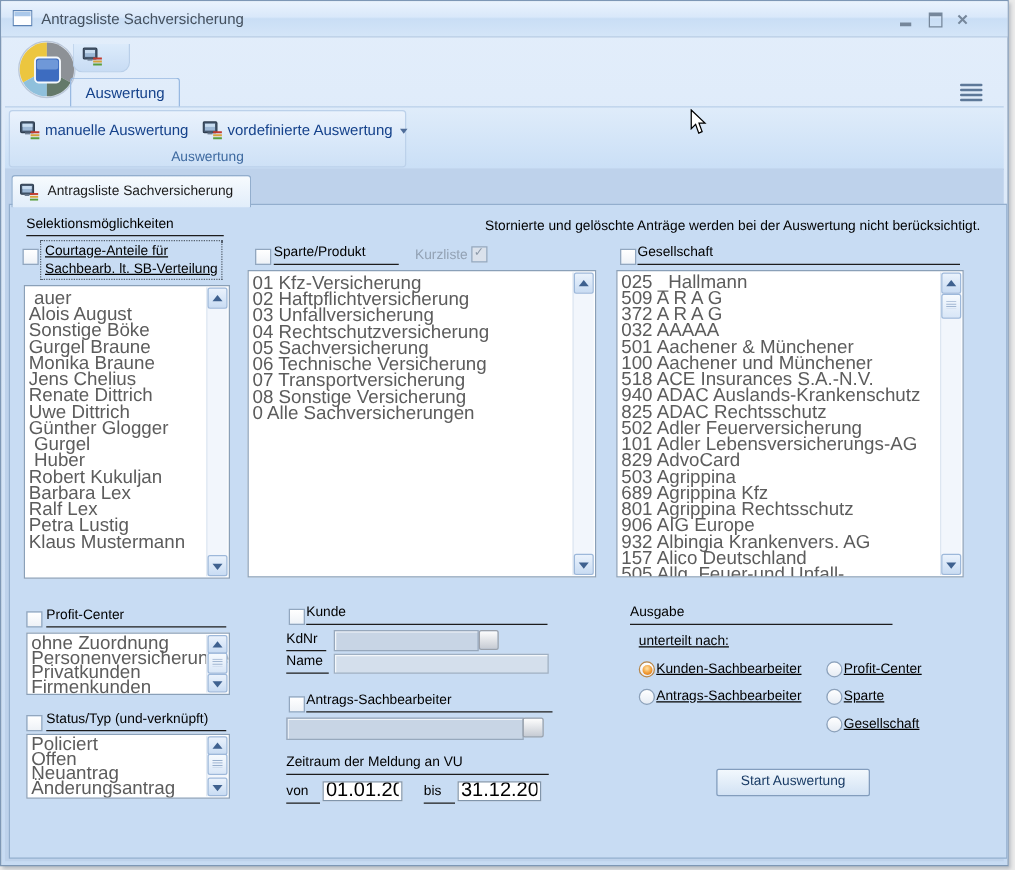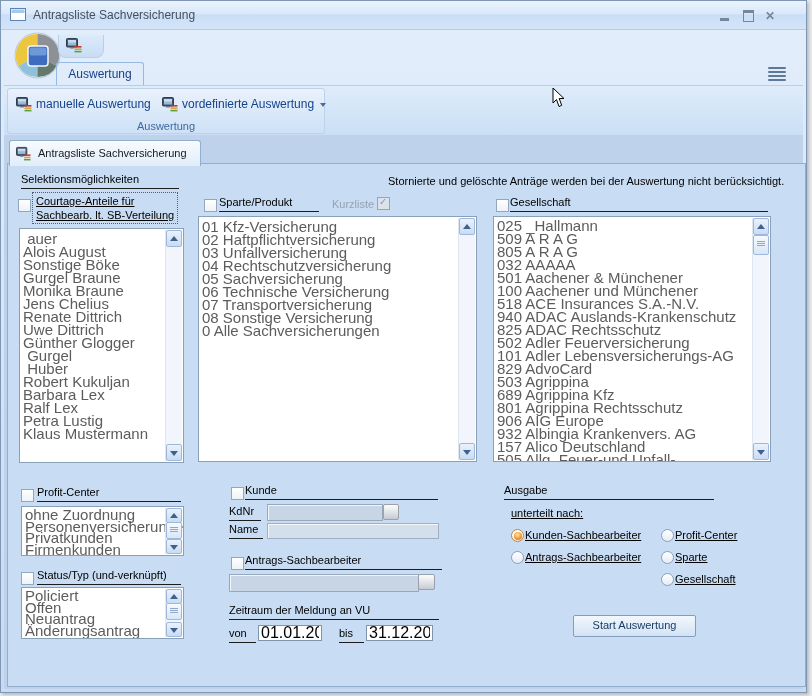--- a/index.html
+++ b/index.html
@@ -236,21 +236,21 @@
           <div class="sb-btn down"></div>
         </div>
       </div>
 
       <div class="cb" style="left:488px;top:35px;"></div>
       <div class="hd" style="left:502px;top:32px;width:258px;">Gesellschaft</div>
       <div class="listbox" style="left:485px;top:52px;width:276px;height:244px;">
         <div style="padding-top:2px;">
               <div class="li">025 _Hallmann</div>
               <div class="li">509 A R A G</div>
-              <div class="li">805 A R A G</div>
+              <div class="li">372 A R A G</div>
               <div class="li">032 AAAAA</div>
               <div class="li">501 Aachener &amp; Münchener</div>
               <div class="li">100 Aachener und Münchener</div>
               <div class="li">518 ACE Insurances S.A.-N.V.</div>
               <div class="li">940 ADAC Auslands-Krankenschutz</div>
               <div class="li">825 ADAC Rechtsschutz</div>
               <div class="li">502 Adler Feuerversicherung</div>
               <div class="li">101 Adler Lebensversicherungs-AG</div>
               <div class="li">829 AdvoCard</div>
               <div class="li">503 Agrippina</div>

